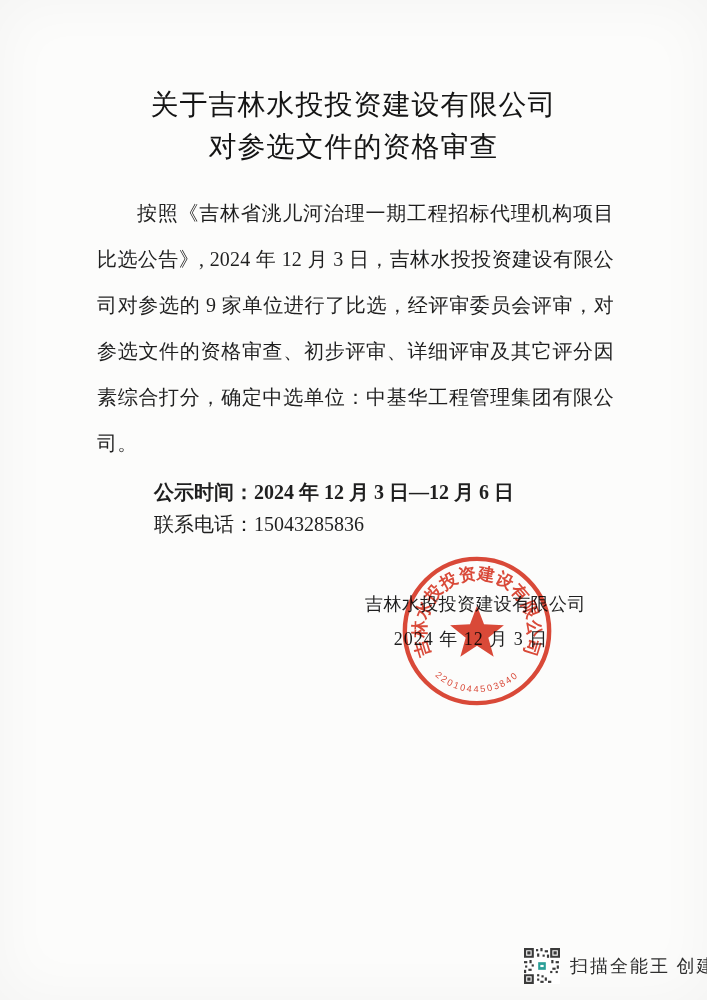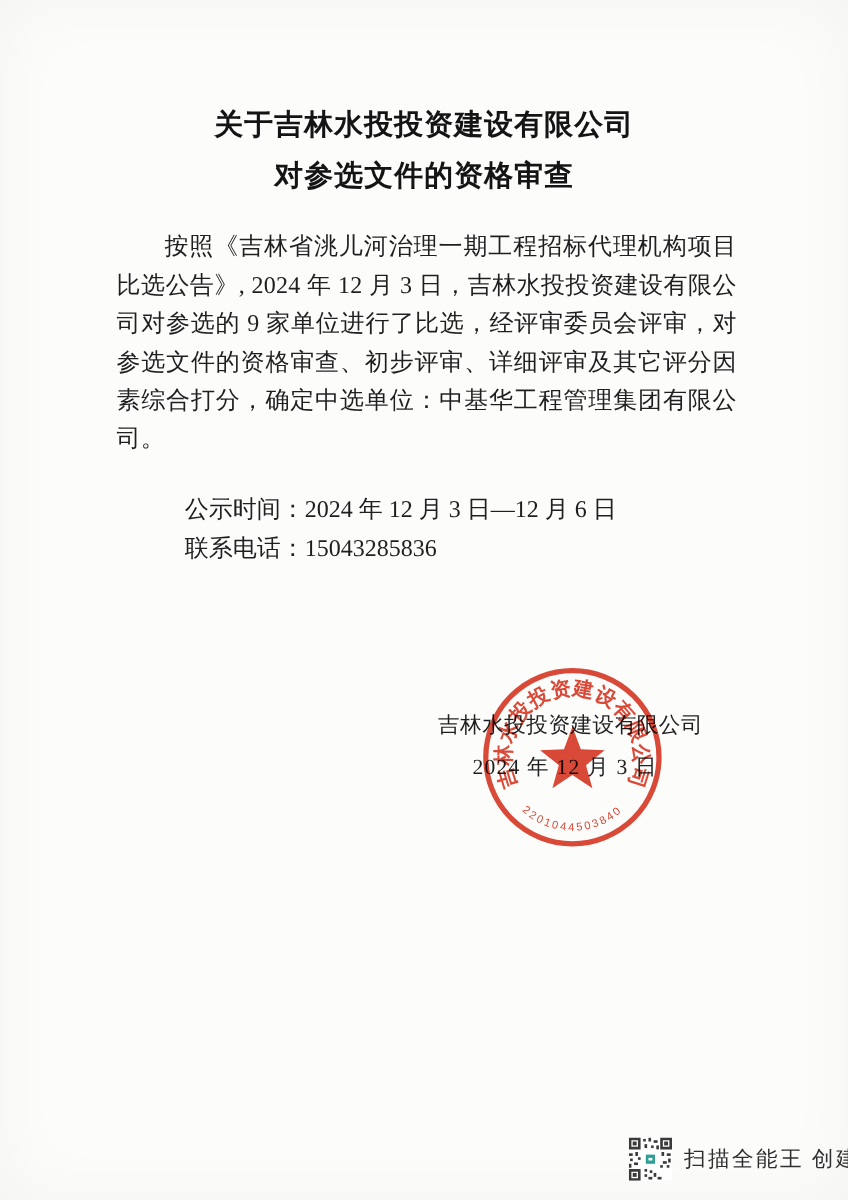--- a/index.html
+++ b/index.html
@@ -22,50 +22,51 @@
   
   .title-block {
     position: absolute;
     top: 84px;
     left: 0;
     right: 0;
     text-align: center;
   }
   .title-line {
     display: block;
-    font-size: 24px;
-    font-weight: bold;
+    font-size: 28px;
+    font-weight: normal;
     line-height: 42px;
     letter-spacing: 1px;
     color: #141414;
   }
 
   
   .body-block {
     position: absolute;
     top: 190px;
     left: 97px;
     width: 517px;
   }
   .para {
     margin: 0;
     font-size: 20px;
-    line-height: 32px;
+    line-height: 46px;
     text-align: justify;
     text-indent: 2em;
     letter-spacing: 0.2px;
   }
   .info-line {
     margin: 0;
     font-size: 20px;
     line-height: 32px;
     padding-left: 57px;
   }
   .info-line.first {
-    margin-top: 27px;
+    margin-top: 10px;
+    font-weight: bold;
   }
 
   
   .signature-block {
     position: absolute;
     top: 592px;
     left: 365px;
     width: 212px;
     text-align: center;
     z-index: 1;

